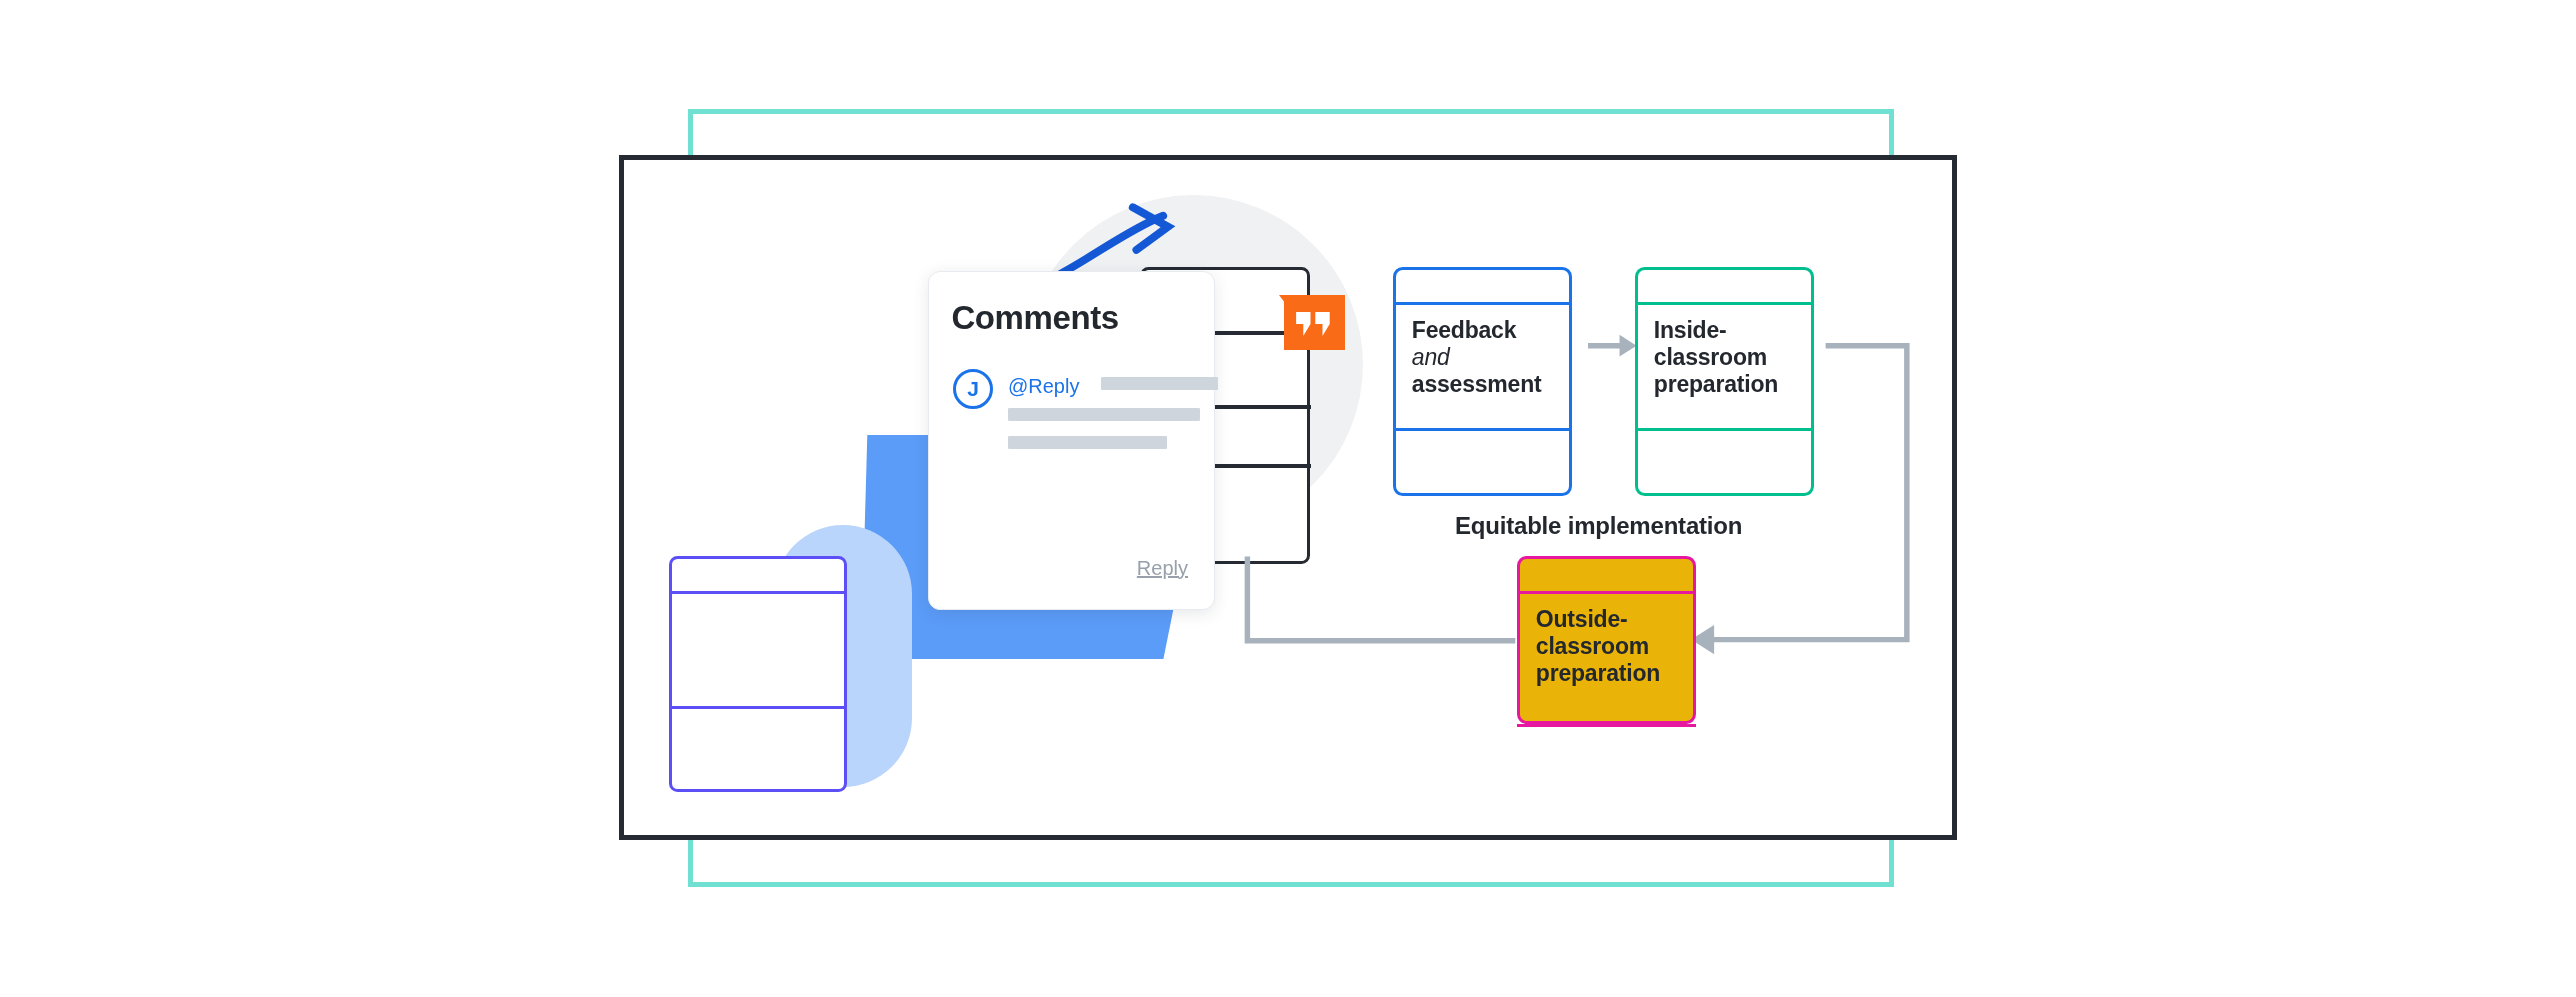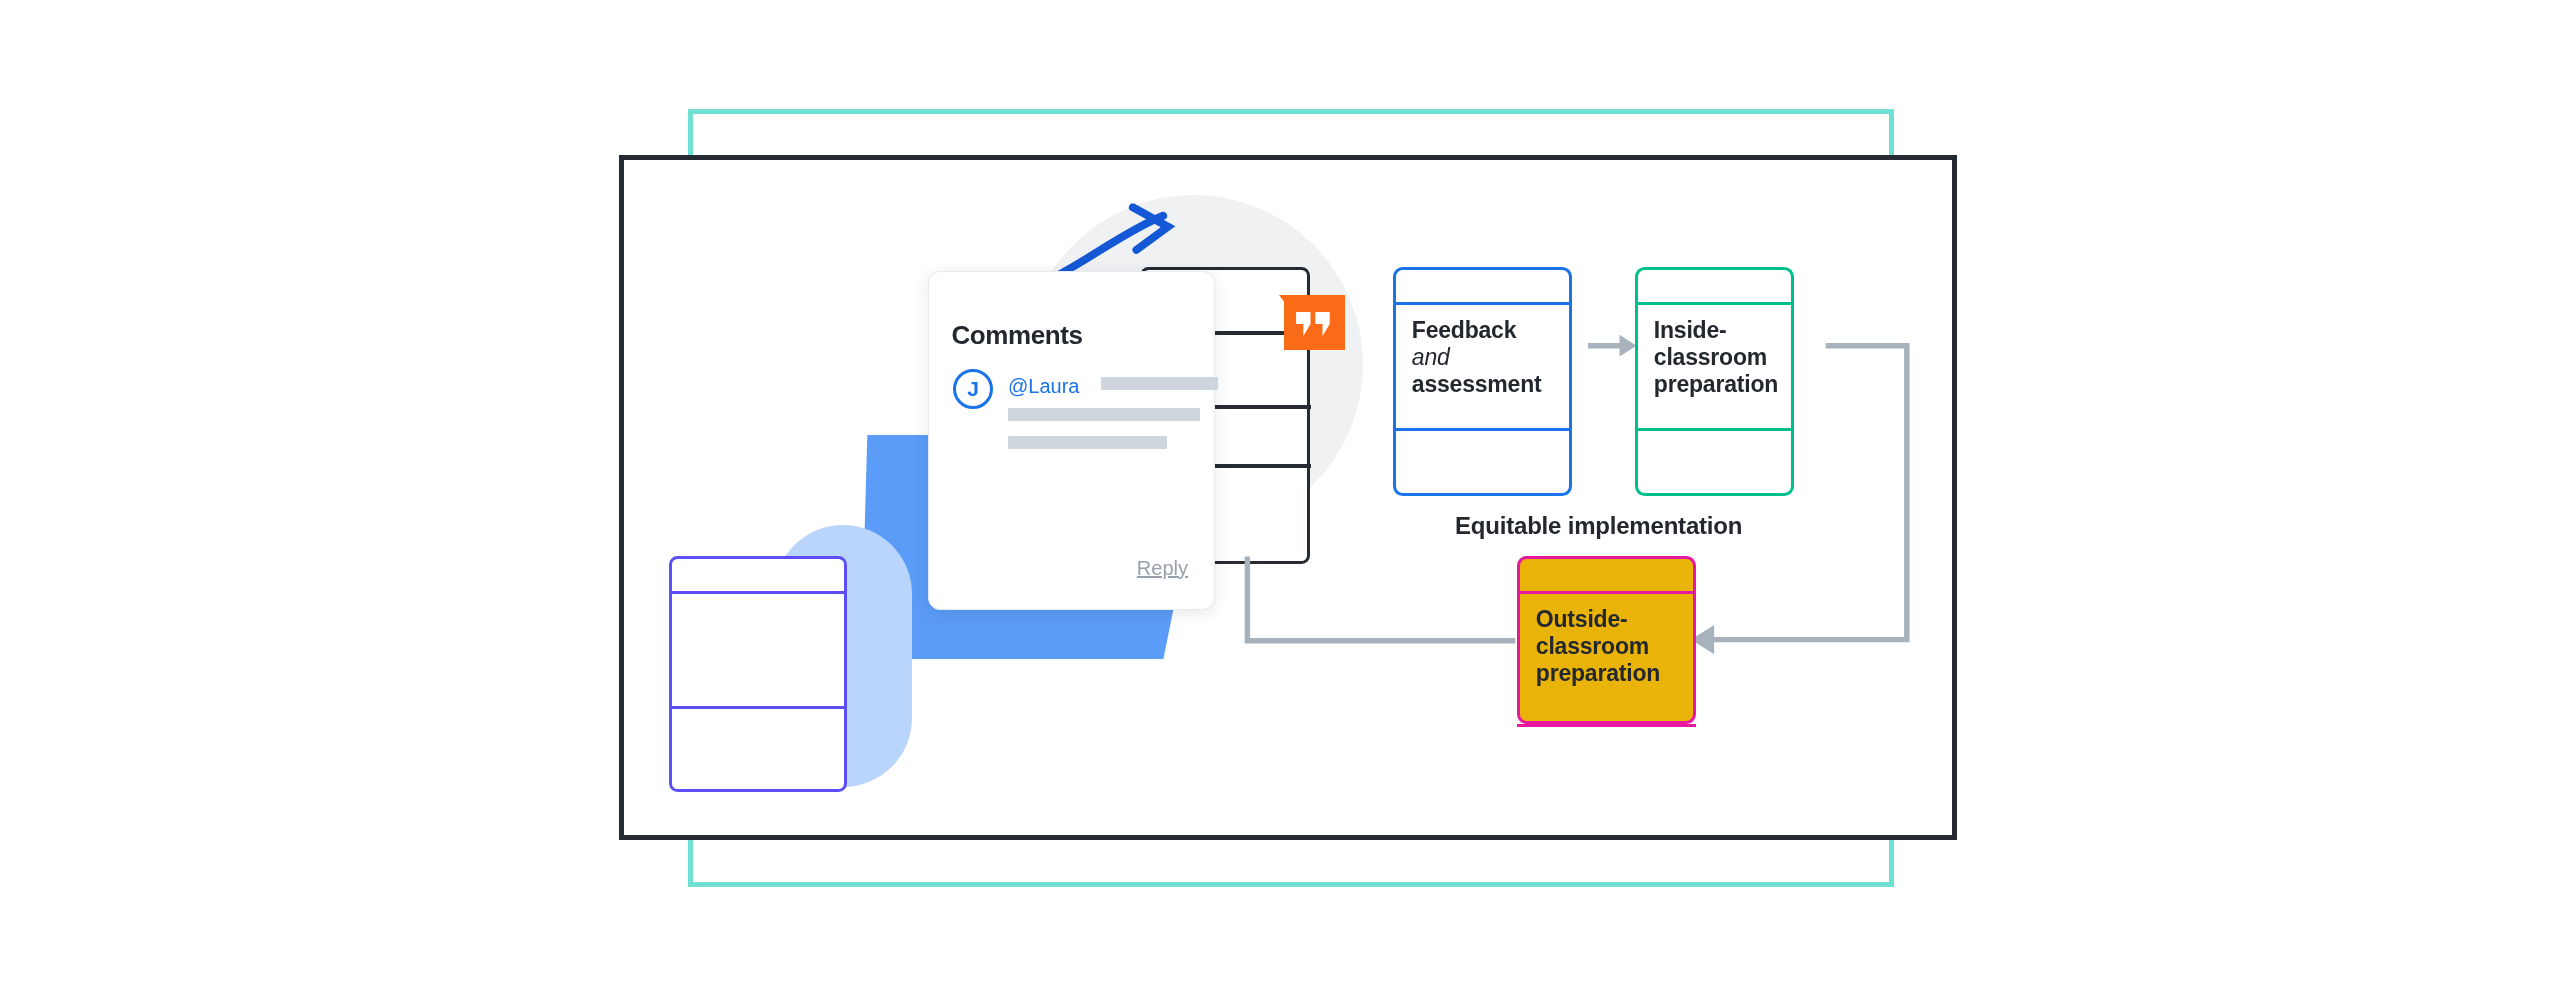--- a/index.html
+++ b/index.html
@@ -42,41 +42,41 @@
   #quote-badge .body{position:absolute;left:4.8px;top:0;width:61px;height:55px;background:#f96b16;}
   #quote-badge .tail{position:absolute;left:0;top:0;width:11px;height:14.5px;background:#f96b16;
      clip-path:polygon(0% 0%, 100% 0%, 100% 100%);}
   #quote-badge svg{position:absolute;left:17px;top:17px;}
 
   
   #blue-arrow{left:1055px;top:200px;width:158px;height:79px;}
 
   
   #comments-panel{left:928px;top:271px;width:287px;height:339px;background:#fff;border:1.2px solid #e7eaee;border-radius:12px;box-sizing:border-box;box-shadow:0 3.6px 15.8px rgba(30,40,60,.10);}
-  #comments-title{position:absolute;left:22.4px;top:27px;font-size:26px;font-weight:700;color:#23272e;letter-spacing:-0.4px;margin-top:21px;}
+  #comments-title{position:absolute;left:22.4px;top:27px;font-size:33px;font-weight:700;color:#23272e;letter-spacing:-0.4px;}
   #avatar{position:absolute;left:24px;top:97px;width:40px;height:40px;border-radius:50%;border:3px solid #1a73e8;box-sizing:border-box;
      display:flex;align-items:center;justify-content:center;font-size:21px;font-weight:700;color:#1a73e8;}
   #handle{position:absolute;left:79px;top:103px;font-size:20px;color:#1a73e8;}
   .skel{position:absolute;background:#ced5dd;height:13.3px;border-radius:1.2px;}
   #sk1{left:172px;top:105px;width:117px;}
   #sk2{left:79px;top:136px;width:192px;}
   #sk3{left:79px;top:164px;width:159px;}
   #reply-link{position:absolute;right:26px;top:285px;font-size:20px;color:#97a0ab;text-decoration:underline;text-align:right;}
 
   
   .flowbox{position:absolute;box-sizing:border-box;border-radius:9.7px;background:#fff;}
   .flowbox .line{position:absolute;left:-3px;right:-3px;height:3px;}
   .flowbox .lbl{position:absolute;left:15.8px;right:3px;top:47px;font-size:23px;font-weight:700;color:#23272e;line-height:1.18;letter-spacing:-0.2px;}
   .flowbox .lbl em{font-weight:400;}
 
   #box-feedback{left:1393px;top:267px;width:179px;height:229px;border:3px solid #1a73e8;}
   #box-feedback .l1{top:31.5px;background:#1a73e8;}
   #box-feedback .l2{top:158px;background:#1a73e8;}
 
-  #box-inside{left:1635px;top:267px;width:159px;height:229px;border:3px solid #00bf8f;}
+  #box-inside{left:1635px;top:267px;width:179px;height:229px;border:3px solid #00bf8f;}
   #box-inside .l1{top:31.5px;background:#00bf8f;}
   #box-inside .l2{top:158px;background:#00bf8f;}
 
   #box-outside{left:1517px;top:556px;width:179px;height:168px;border:3px solid #e5189f;background:#eab308;}
   #box-outside .l1{top:31.5px;background:#e5189f;}
   #box-outside .l2{top:165px;background:#e5189f;}
 
   #equitable-label{left:1455px;top:512px;font-size:24px;font-weight:700;color:#23272e;letter-spacing:-0.2px;}
 
   
@@ -129,21 +129,21 @@
 
     <polyline points="3012,570 3146,570 3146,1055 2820,1055" fill="none" stroke="#a8b2bd" stroke-width="9"></polyline>
     <polygon points="2828,1031 2790,1055 2828,1079" fill="#a8b2bd"></polygon>
 
     <polyline points="2500,1057 2058,1057 2058,918" fill="none" stroke="#a8b2bd" stroke-width="9"></polyline>
   </svg>
 
   <div class="abs" id="comments-panel">
     <div id="comments-title">Comments</div>
     <div id="avatar">J</div>
-    <div id="handle">@Laura</div>
+    <div id="handle">@Reply</div>
     <div class="skel" id="sk1"></div>
     <div class="skel" id="sk2"></div>
     <div class="skel" id="sk3"></div>
     <div id="reply-link">Reply</div>
   </div>
 
   <div class="flowbox" id="box-feedback">
     <div class="line l1"></div>
     <div class="line l2"></div>
     <div class="lbl">

